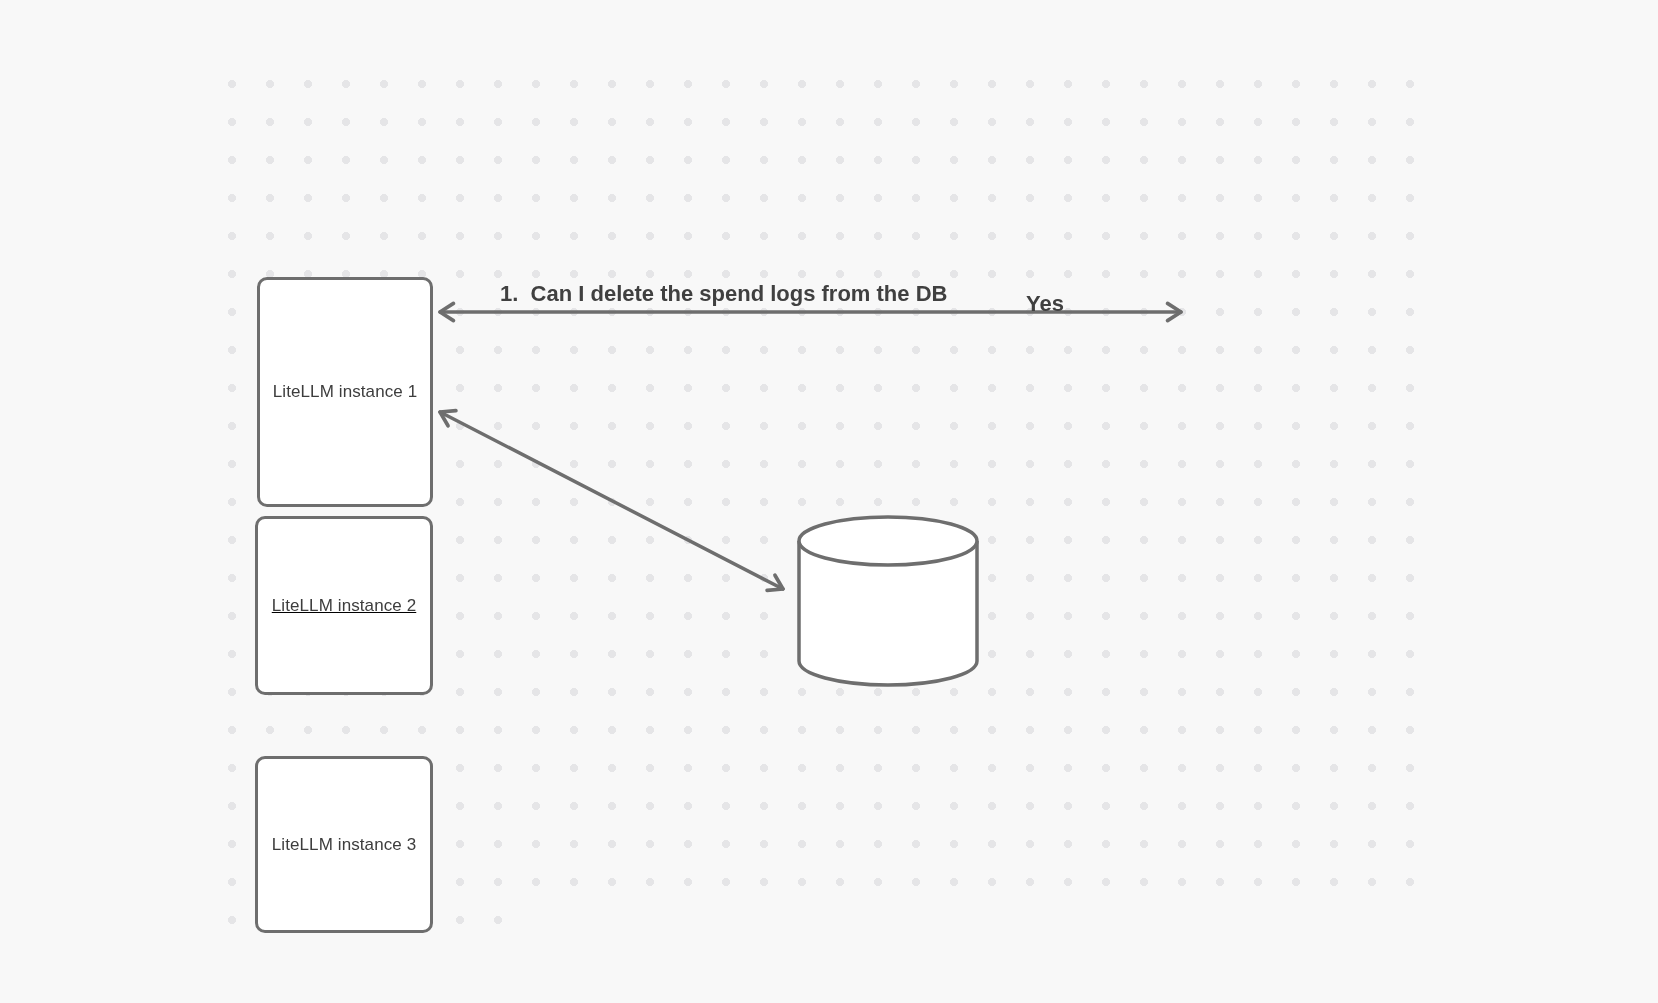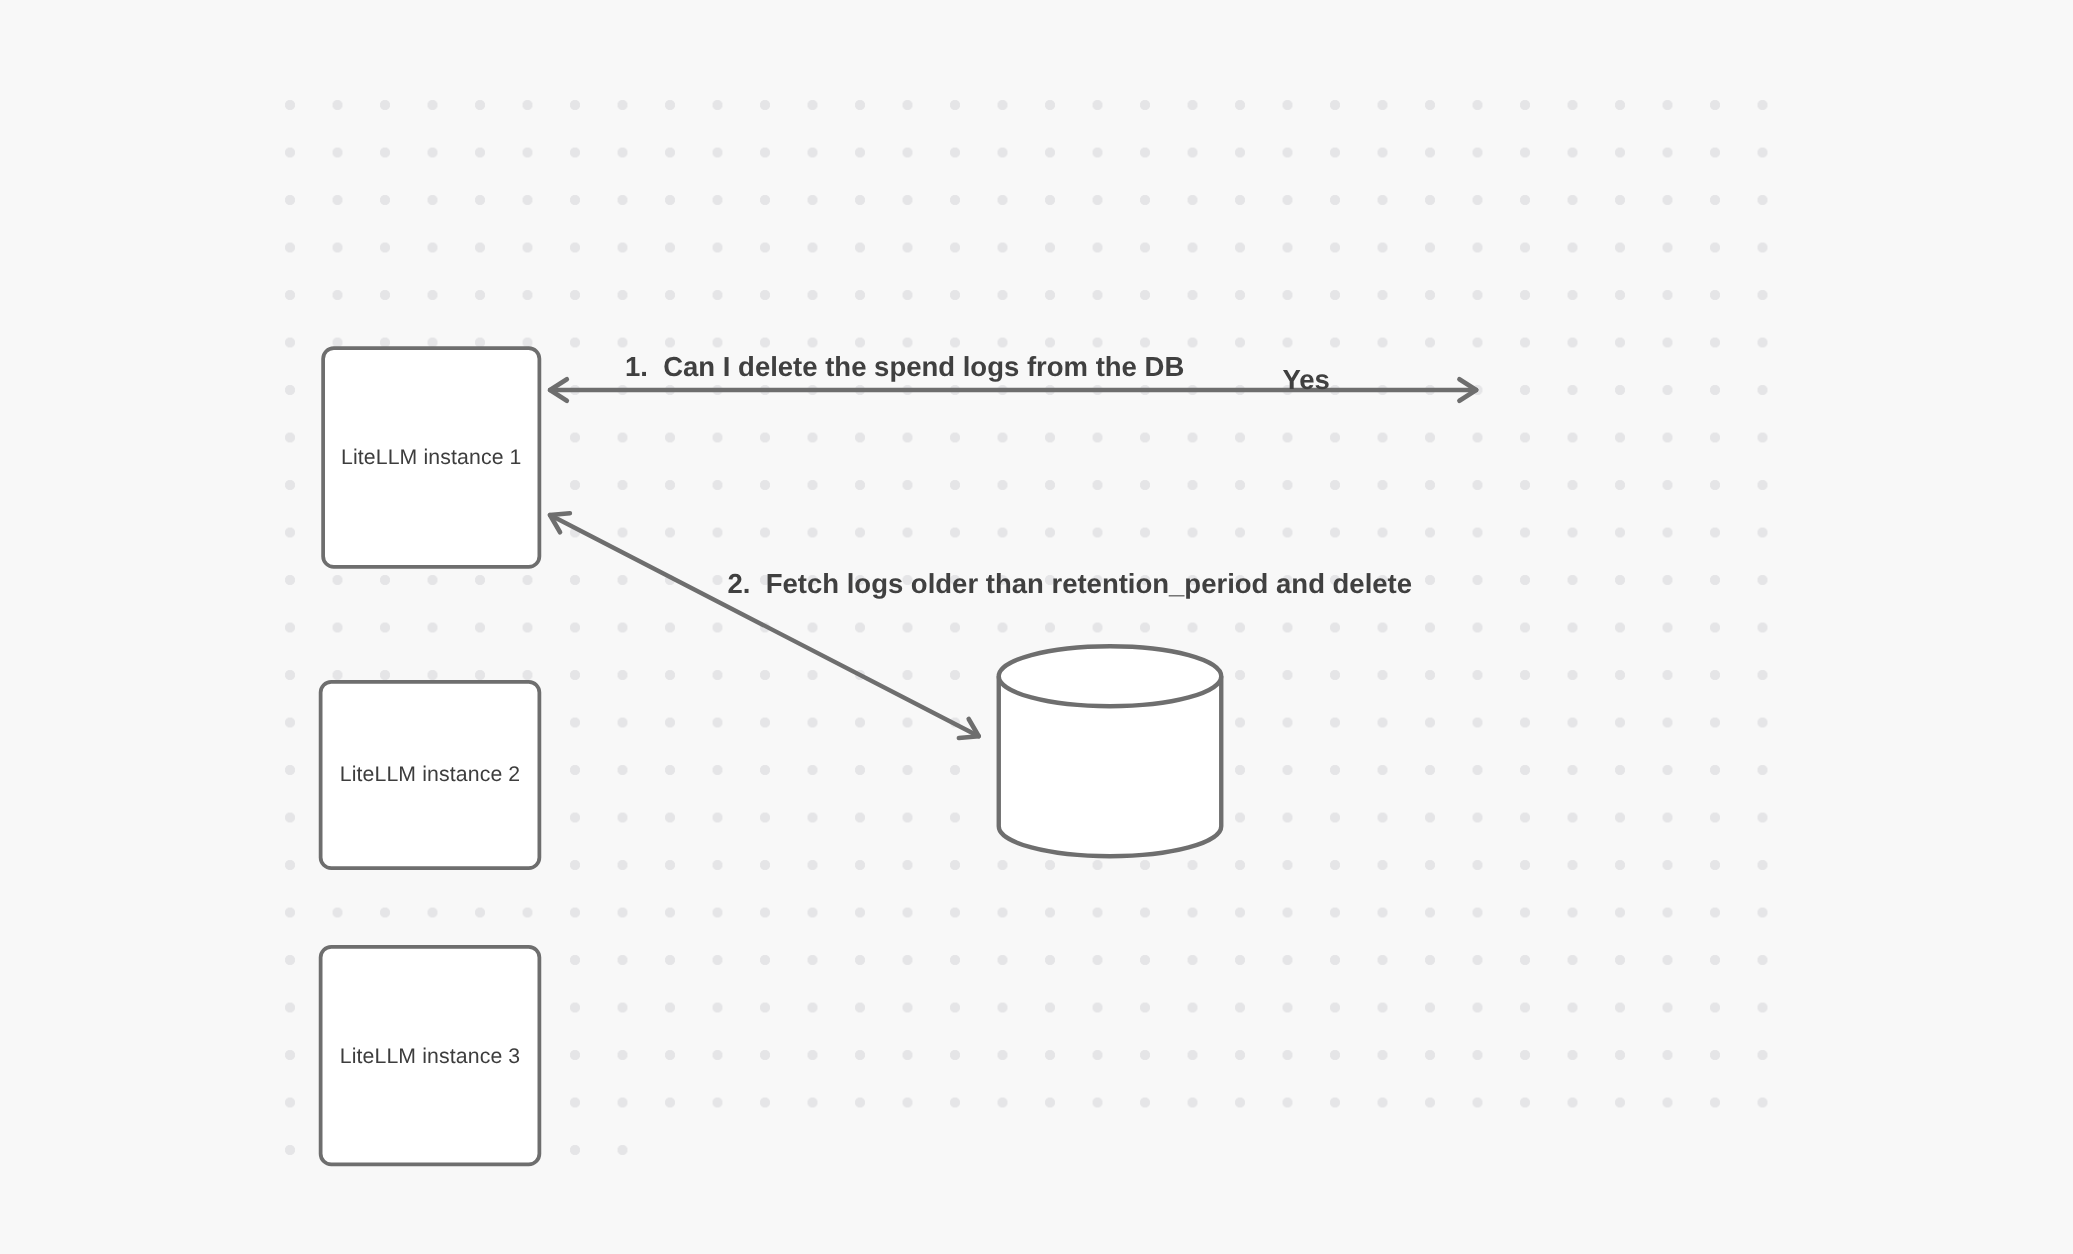--- a/index.html
+++ b/index.html
@@ -26,22 +26,22 @@
     box-sizing:border-box;
     background:#ffffff;
     border:3.5px solid #6e6e6e;
     border-radius:10px;
     display:flex;align-items:center;justify-content:center;
   }
   .node-label{
     font-size:17px;color:#3d3d3d;letter-spacing:0.1px;
   }
 
-  #box1{left:257px;top:277px;width:176px;height:178px;}
-  #box2{left:255px;top:544px;width:178px;height:152px;}
+  #box1{left:257px;top:277px;width:176px;height:230px;}
+  #box2{left:255px;top:516px;width:178px;height:179px;text-decoration:underline;}
   #box3{left:255px;top:756px;width:178px;height:177px;}
 
   
   .redis-node{
     position:absolute;
     left:1177px;top:275px;width:223px;height:177px;
     box-sizing:border-box;
     background:#ffffff;
     border:3.5px solid #6e6e6e;
     border-radius:56px;
@@ -107,15 +107,14 @@
     <span class="node-label">LiteLLM instance 2</span>
   </div>
   <div class="node-box" id="box3">
     <span class="node-label">LiteLLM instance 3</span>
   </div>
 
 
 
   <div class="edge-label" id="edge-label-1">1.  Can I delete the spend logs from the DB</div>
   <div class="edge-label" id="edge-label-yes">Yes</div>
-  <div class="edge-label" id="edge-label-2">2.  Fetch logs older than retention_period and delete</div>
 
 </div>
 
 </body></html>

